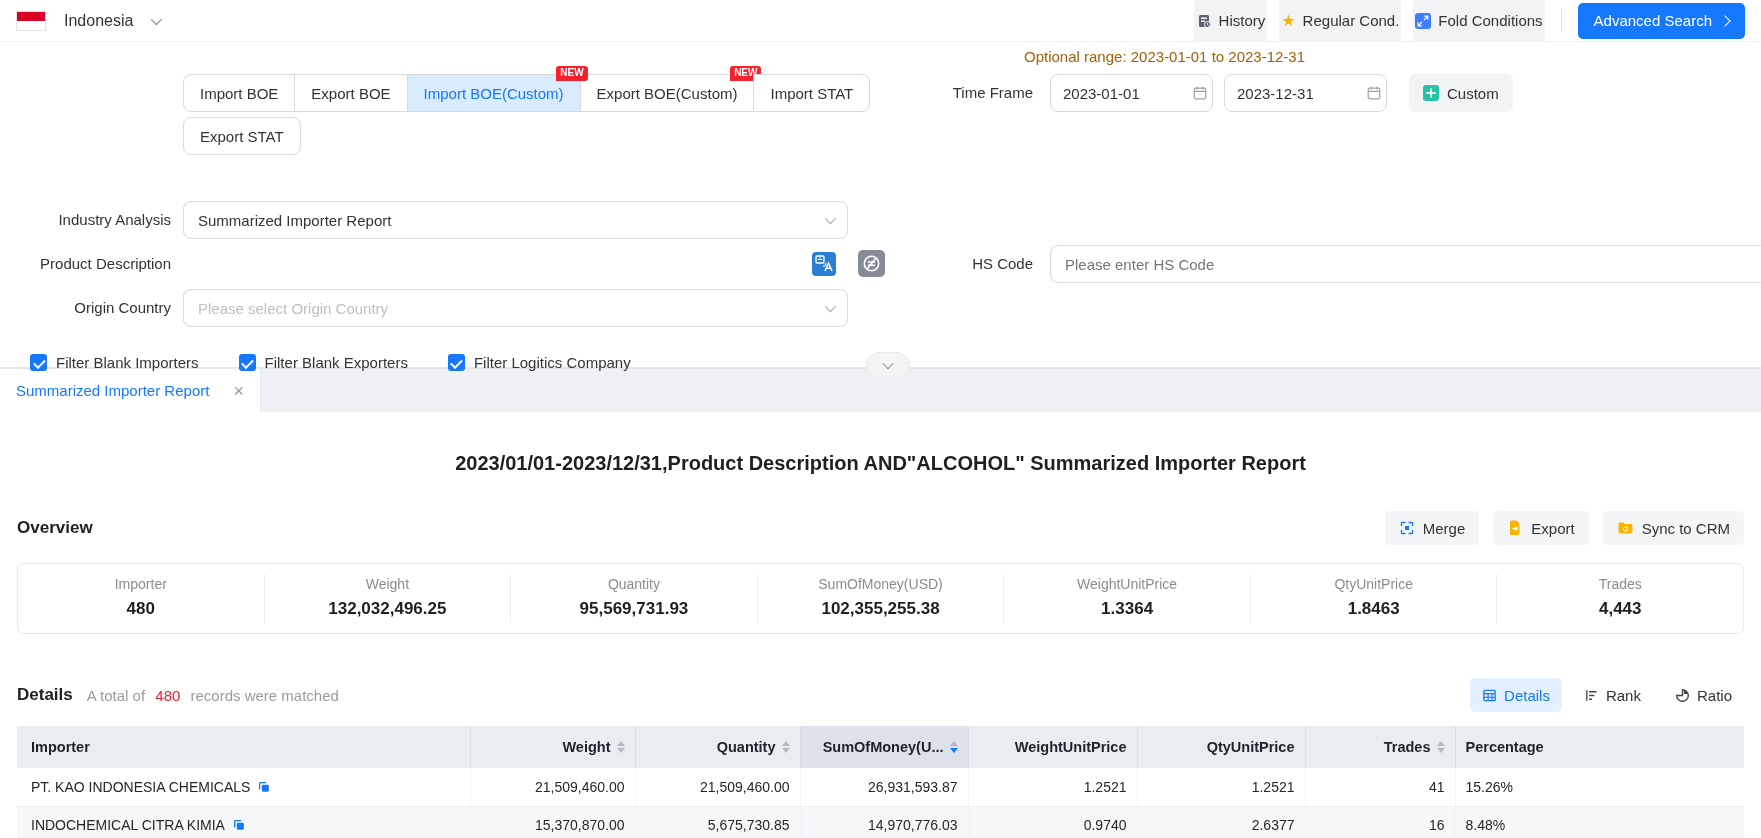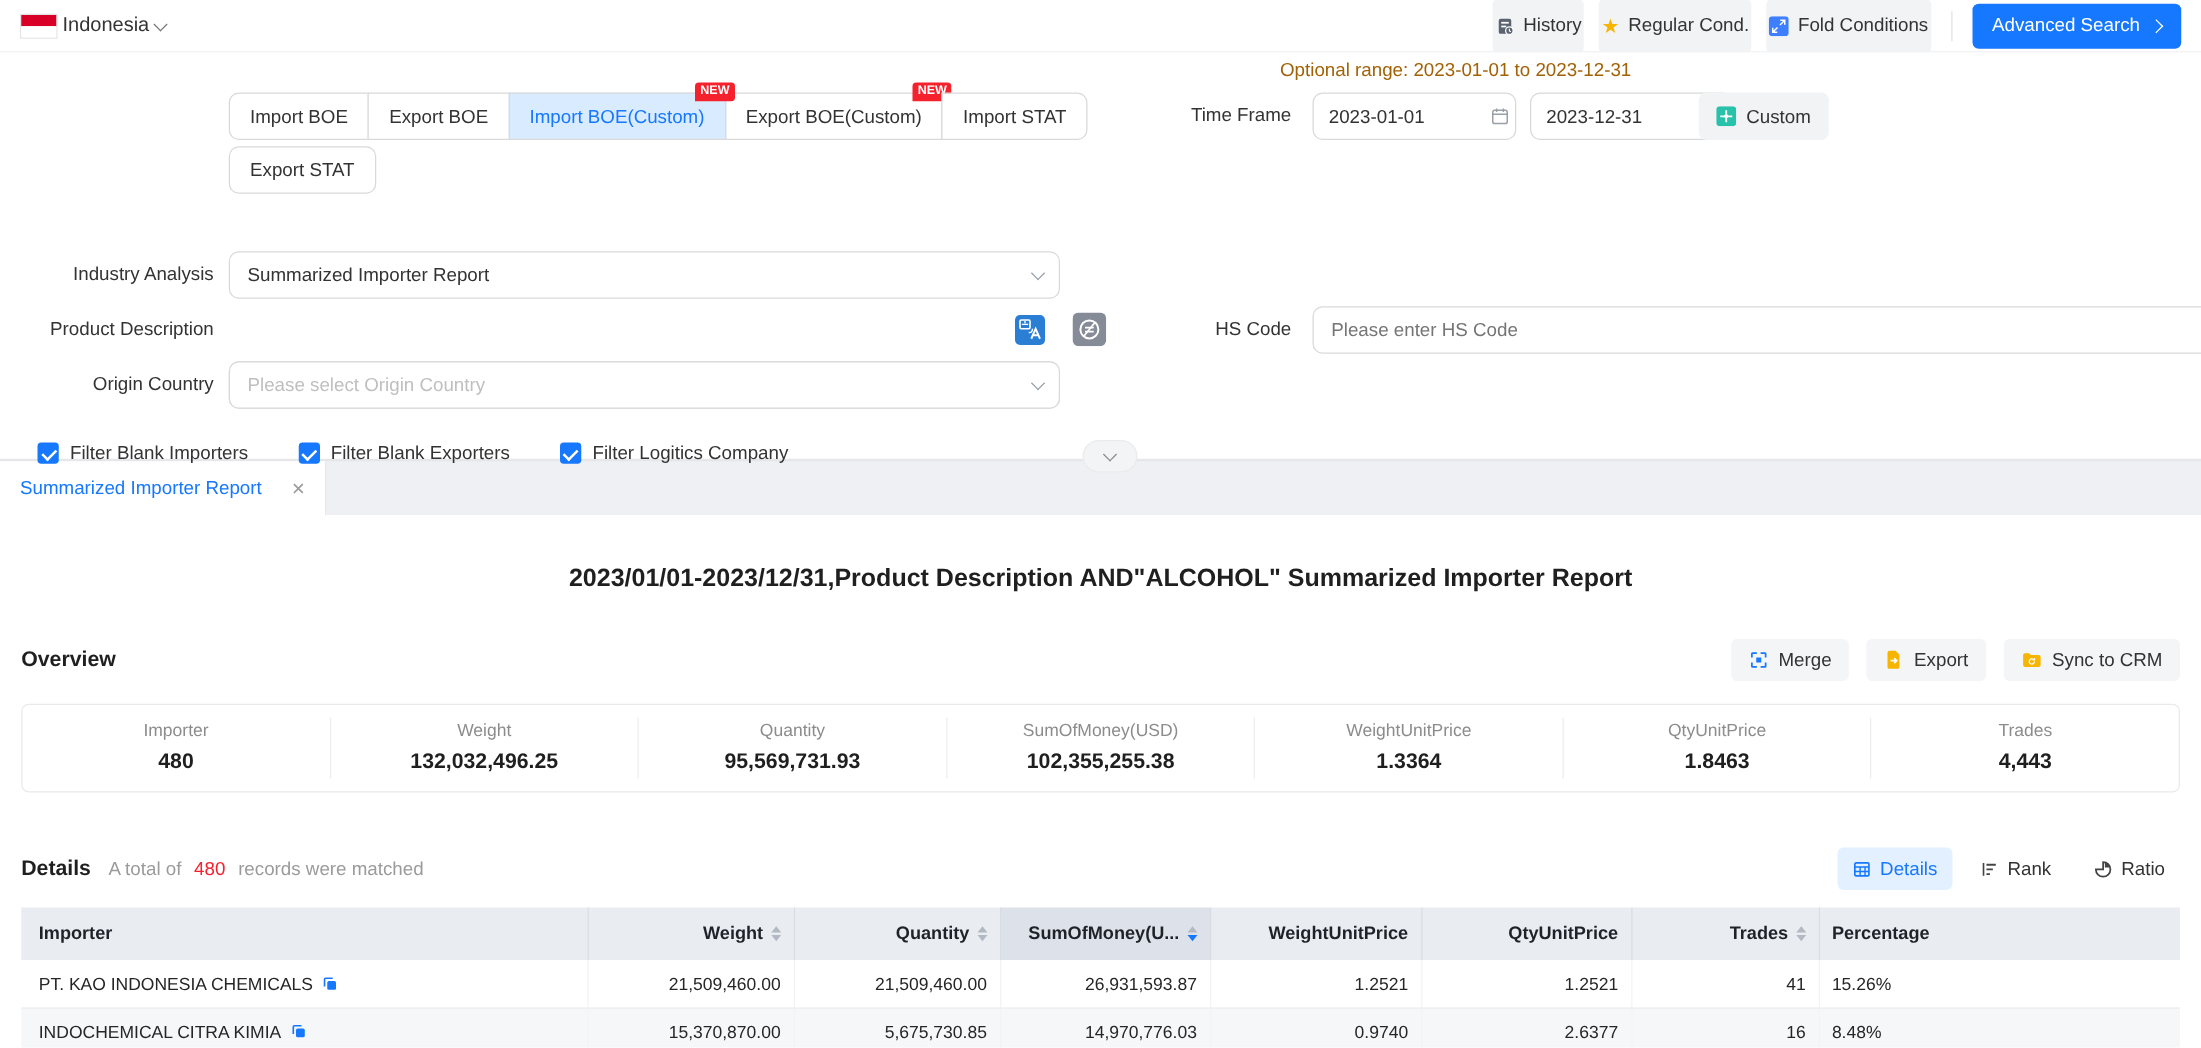--- a/index.html
+++ b/index.html
@@ -3,21 +3,21 @@
 <meta charset="utf-8">
 <style>
   * { margin:0; padding:0; box-sizing:border-box; }
   html,body { width:1761px; height:838px; overflow:hidden; background:#fff;
     font-family:"Liberation Sans","DejaVu Sans",sans-serif; font-size:15px; color:#333; }
   button { font-family:inherit; font-size:inherit; cursor:pointer; border:none; background:none; }
 
   
   .topbar { height:42px; display:flex; align-items:center; justify-content:space-between;
     padding:0 16px; border-bottom:1px solid #f0f0f0; background:#fff; }
-  .country { display:flex; align-items:center; gap:4px; cursor:pointer; }
+  .country { display:flex; align-items:center; gap:18px; cursor:pointer; }
   .flag { width:30px; height:20px; display:inline-block; border:1px solid #e3e3e3; }
   .flag .top { display:block; height:50%; background:#d80027; }
   .flag .bot { display:block; height:50%; background:#fff; }
   .country-name { font-size:16px; color:#333; }
   .chev { width:8px; height:8px; border-right:1.6px solid #777; border-bottom:1.6px solid #777;
     display:inline-block; transform:rotate(45deg) translateY(-2px); }
   .topbar-right { display:flex; align-items:center; gap:12px; }
   .tb-btn { height:44px; padding:0 2px; background:#f1f3f5; border-radius:5px; color:#333;
     display:flex; align-items:center; gap:7px; font-size:15px; }
   .star { color:#f7b500; font-family:"DejaVu Sans",sans-serif; font-size:16px; }
@@ -39,21 +39,21 @@
   .ds-btn:last-child { border-radius:0 8px 8px 0; }
   .ds-btn.selected { background:#d9ecff; color:#1677ff; z-index:2; }
   .ds-btn.standalone { position:absolute; left:183px; top:75px; border-radius:8px; margin:0; }
   .new-badge { position:absolute; top:-9px; right:-8px; background:#f5222d; color:#fff;
     font-size:10px; font-weight:bold; line-height:1; padding:2px 4px 3px; border-radius:3px 3px 3px 0; }
 
   .tf-label { position:absolute; left:900px; top:32px; width:133px; text-align:right; line-height:38px; }
   .date-input { position:absolute; top:32px; height:38px; width:163px; border:1px solid #d9d9d9;
     border-radius:8px; display:flex; align-items:center; justify-content:space-between;
     padding:0 4px 0 12px; color:#333; background:#fff; cursor:pointer; }
-  .custom-btn { position:absolute; left:1359px; top:32px; height:38px; padding:0 14px;
+  .custom-btn { position:absolute; left:1409px; top:32px; height:38px; padding:0 14px;
     background:#f1f3f5; border-radius:6px; display:flex; align-items:center; gap:8px; color:#333; }
 
   .select-box { position:absolute; left:183px; height:38px; width:665px; border:1px solid #d9d9d9;
     border-radius:8px; background:#fff; display:flex; align-items:center; justify-content:space-between;
     padding:0 14px; cursor:pointer; }
   .placeholder { color:#bfbfbf; }
   .text-input { position:absolute; height:38px; border:1px solid #d9d9d9; border-radius:8px;
     padding:0 40px 0 14px; font-size:15px; color:#333; background:#fff; outline:none; }
   .icon-in-input { position:absolute; top:7px; cursor:pointer; }
   .gray-icon-btn { position:absolute; cursor:pointer; }

